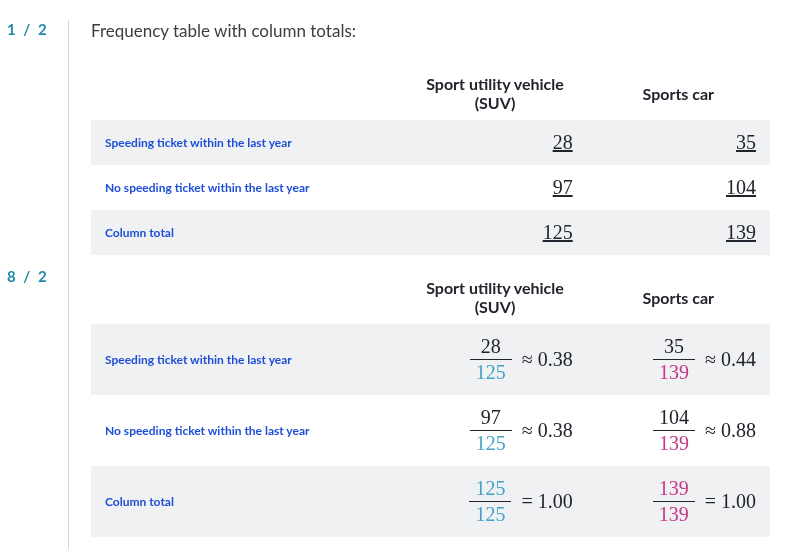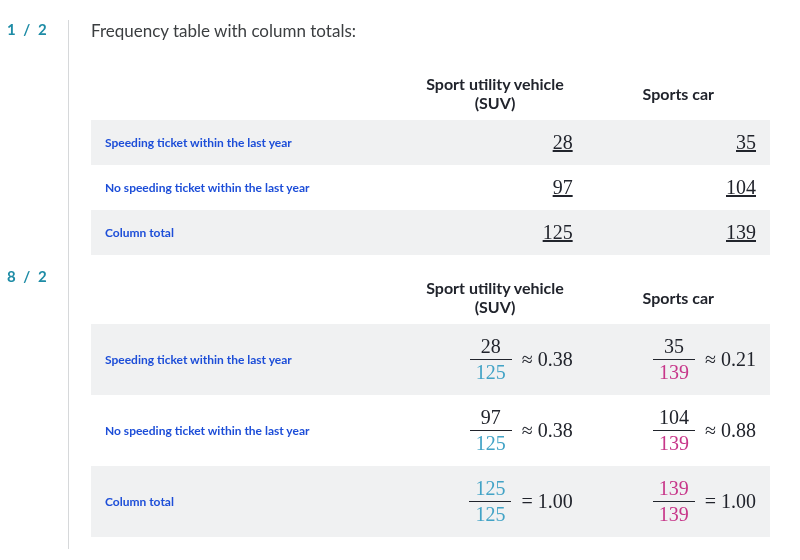--- a/index.html
+++ b/index.html
@@ -152,21 +152,21 @@
             <span class="approx"><span>≈</span> <span>0.38</span></span>
           </span>
         </td>
         <td class="num">
           <span class="frac-cell">
             <span class="frac">
                 <span class="top">35</span>
                 <span class="bar"></span>
                 <span class="bot magenta">139</span>
               </span>
-            <span class="approx"><span>≈</span> <span>0.21</span></span>
+            <span class="approx"><span>≈</span> <span>0.44</span></span>
           </span>
         </td>
       </tr>
       <tr>
         <td class="rowlabel">No speeding ticket within the last year</td>
         <td class="num">
           <span class="frac-cell">
             <span class="frac">
                 <span class="top">97</span>
                 <span class="bar"></span>

